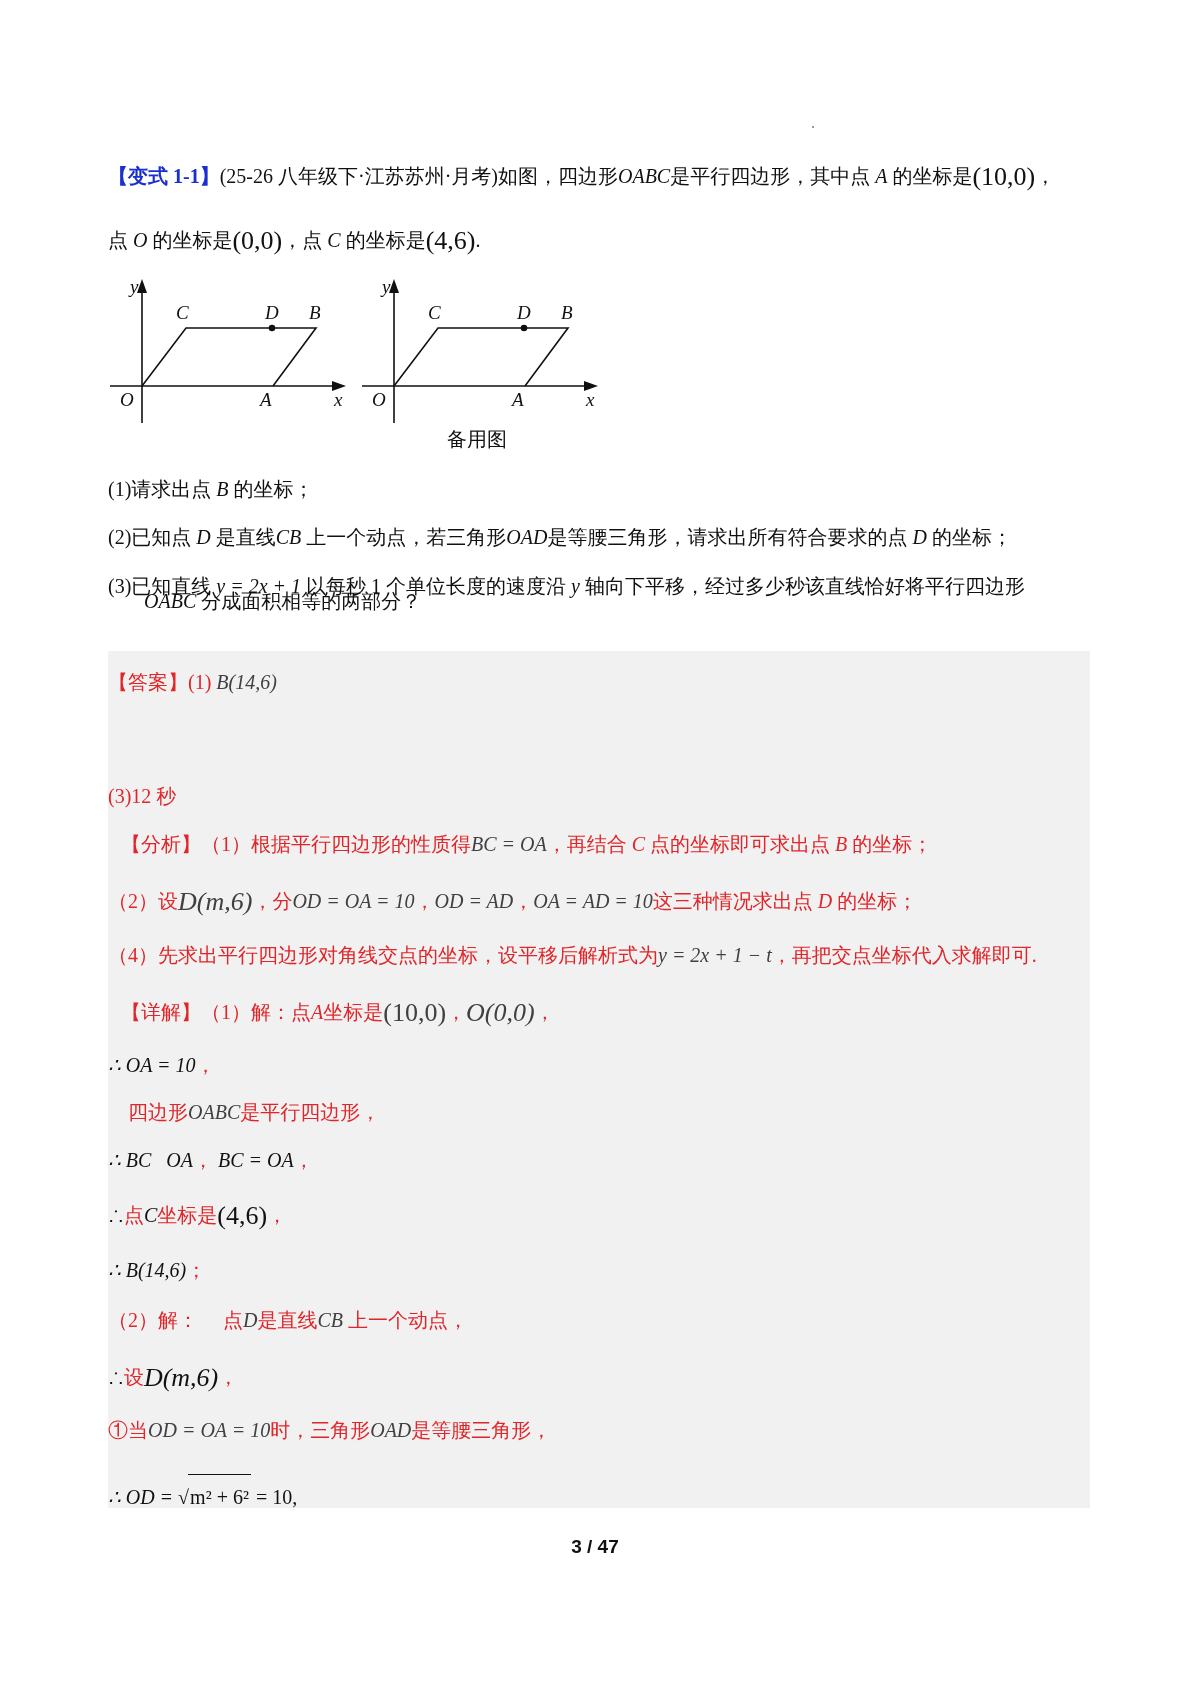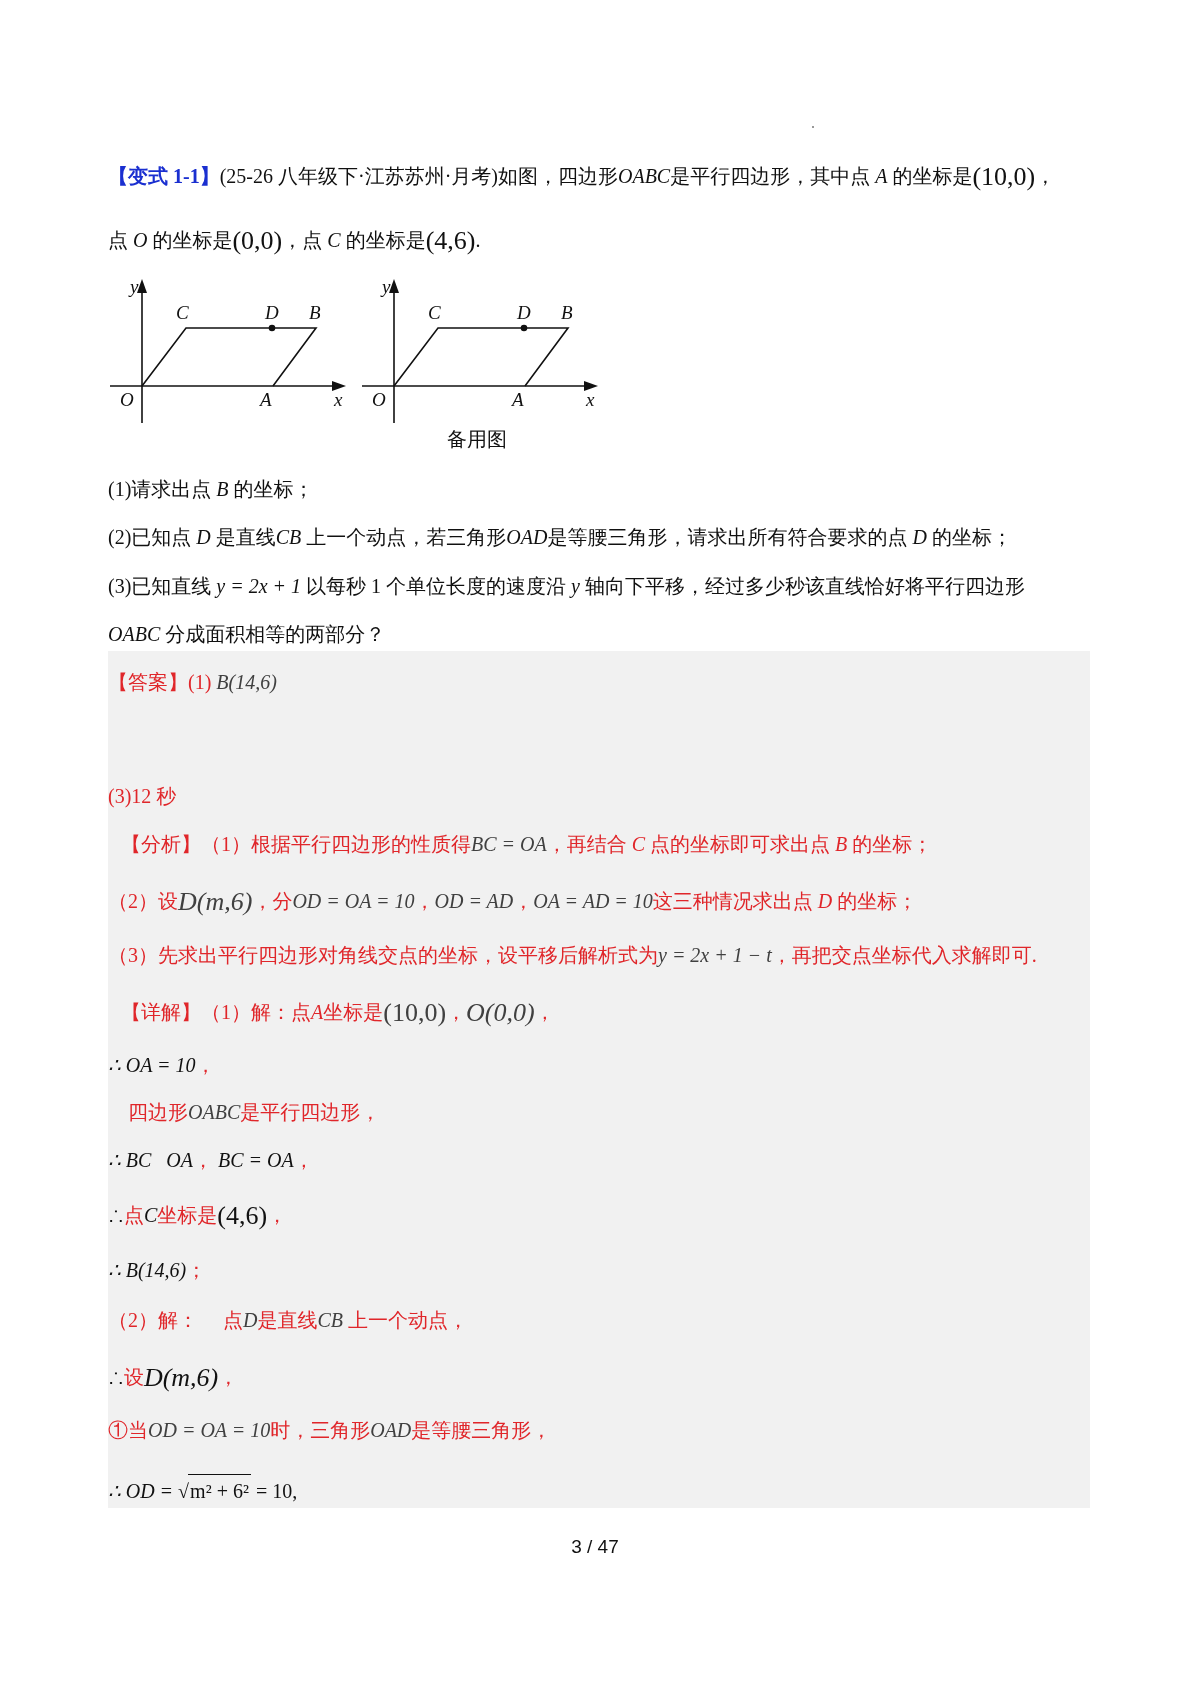--- a/index.html
+++ b/index.html
@@ -9,23 +9,23 @@
   .line { position:absolute; left:108px; font-size:20px; white-space:nowrap; line-height:1; }
   .blue { color:#1a2fd0; font-weight:bold; }
   .red { color:#e0262a; }
   .blk { color:#404040; }
   i.v { font-style:italic; font-family:"Liberation Serif","DejaVu Serif",serif; }
   .paren { font-size:26px; vertical-align:-2px; }
   .gray-box { position:absolute; left:108px; top:651px; width:982px; height:857px; background:#f1f1f1; }
   .figure { position:absolute; left:102px; top:275px; }
   .caption { position:absolute; left:447px; top:426px; font-size:20px; }
   .page-num { position:absolute; left:0; width:1190px; top:1536px; text-align:center;
-              font-family:"Liberation Sans","DejaVu Sans",sans-serif; font-weight:normal; font-size:19px; }
+              font-family:"Liberation Sans","DejaVu Sans",sans-serif; font-weight:bold; font-size:19px; }
   .tiny-dot { position:absolute; left:812px; top:126px; width:2px; height:2px; background:#999; }
-  .sqrt { display:inline-block; border-top:1.5px solid #111; padding:6px 2px; margin-left:-1px; }
+  .sqrt { display:inline-block; border-top:1.5px solid #111; padding:12px 2px; margin-left:-1px; }
 </style>
 </head>
 <body>
 
 <div class="page">
 
   <div class="tiny-dot"></div>
 
   <div class="line" style="top:164px;">
     <span class="blue">【变式 1-1】</span><span>(25-26 八年级下·江苏苏州·月考)</span><span>如图，四边形</span><i class="v">OABC</i><span>是平行四边形，其中点</span> <i class="v">A</i> <span>的坐标是</span><span class="paren">(10,0)</span><span>，</span>
@@ -74,39 +74,39 @@
 
   <div class="line" style="top:479px;">
     <span>(1)</span><span>请求出点</span> <i class="v">B</i> <span>的坐标；</span>
   </div>
   <div class="line" style="top:527px;">
     <span>(2)</span><span>已知点</span> <i class="v">D</i> <span>是直线</span><i class="v">CB</i> <span>上一个动点，若三角形</span><i class="v">OAD</i><span>是等腰三角形，请求出所有符合要求的点</span> <i class="v">D</i> <span>的坐标；</span>
   </div>
   <div class="line" style="top:576px;">
     <span>(3)</span><span>已知直线</span> <i class="v">y = 2x + 1</i> <span>以每秒 1 个单位长度的速度沿</span> <i class="v">y</i> <span>轴向下平移，经过多少秒该直线恰好将平行四边形</span>
   </div>
-  <div class="line" style="top:624px;">
+  <div class="line" style="top:591px;margin-left:36px;">
     <i class="v">OABC</i> <span>分成面积相等的两部分？</span>
   </div>
 
   <div class="gray-box"></div>
 
   <div class="line red" style="top:672px;">
     <span>【答案】</span><span>(1)</span> <i class="v blk">B(14,6)</i>
   </div>
   <div class="line red" style="top:786px;">(3)12 秒</div>
 
   <div class="line red" style="top:834px;margin-left:13px;">
     <span>【分析】</span><span>（1）根据平行四边形的性质得</span><i class="v blk">BC = OA</i><span>，再结合</span> <i class="v">C</i> <span>点的坐标即可求出点</span> <i class="v">B</i> <span>的坐标；</span>
   </div>
   <div class="line red" style="top:889px;">
     <span>（2）设</span><i class="v blk paren">D(m,6)</i><span>，分</span><i class="v blk">OD = OA = 10</i><span>，</span><i class="v blk">OD = AD</i><span>，</span><i class="v blk">OA = AD = 10</i><span>这三种情况求出点</span> <i class="v">D</i> <span>的坐标；</span>
   </div>
   <div class="line red" style="top:945px;">
-    <span>（3）先求出平行四边形对角线交点的坐标，设平移后解析式为</span><i class="v blk">y = 2x + 1 − t</i><span>，再把交点坐标代入求解即可.</span>
+    <span>（4）先求出平行四边形对角线交点的坐标，设平移后解析式为</span><i class="v blk">y = 2x + 1 − t</i><span>，再把交点坐标代入求解即可.</span>
   </div>
 
   <div class="line red" style="top:1000px;margin-left:13px;">
     <span>【详解】</span><span>（1）解：点</span><i class="v">A</i><span>坐标是</span><span class="paren blk">(10,0)</span><span>，</span><i class="v blk paren">O(0,0)</i><span>，</span>
   </div>
   <div class="line" style="top:1055px;">
     <i class="v">∴ OA = 10</i><span class="red">，</span>
   </div>
   <div class="line red" style="top:1102px; left:128px;">
     <span>四边形</span><i class="v blk">OABC</i><span>是平行四边形，</span>

